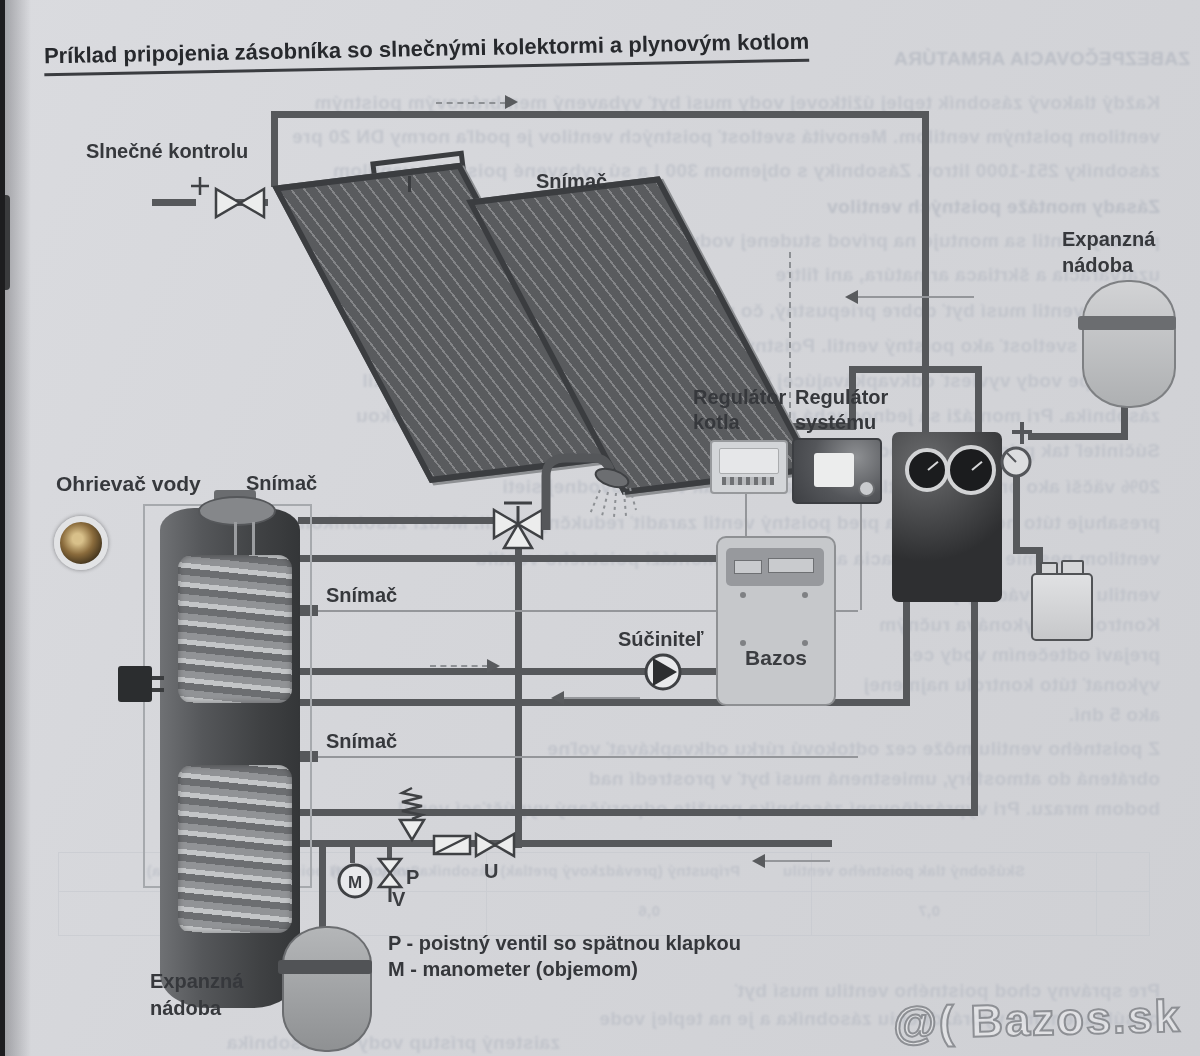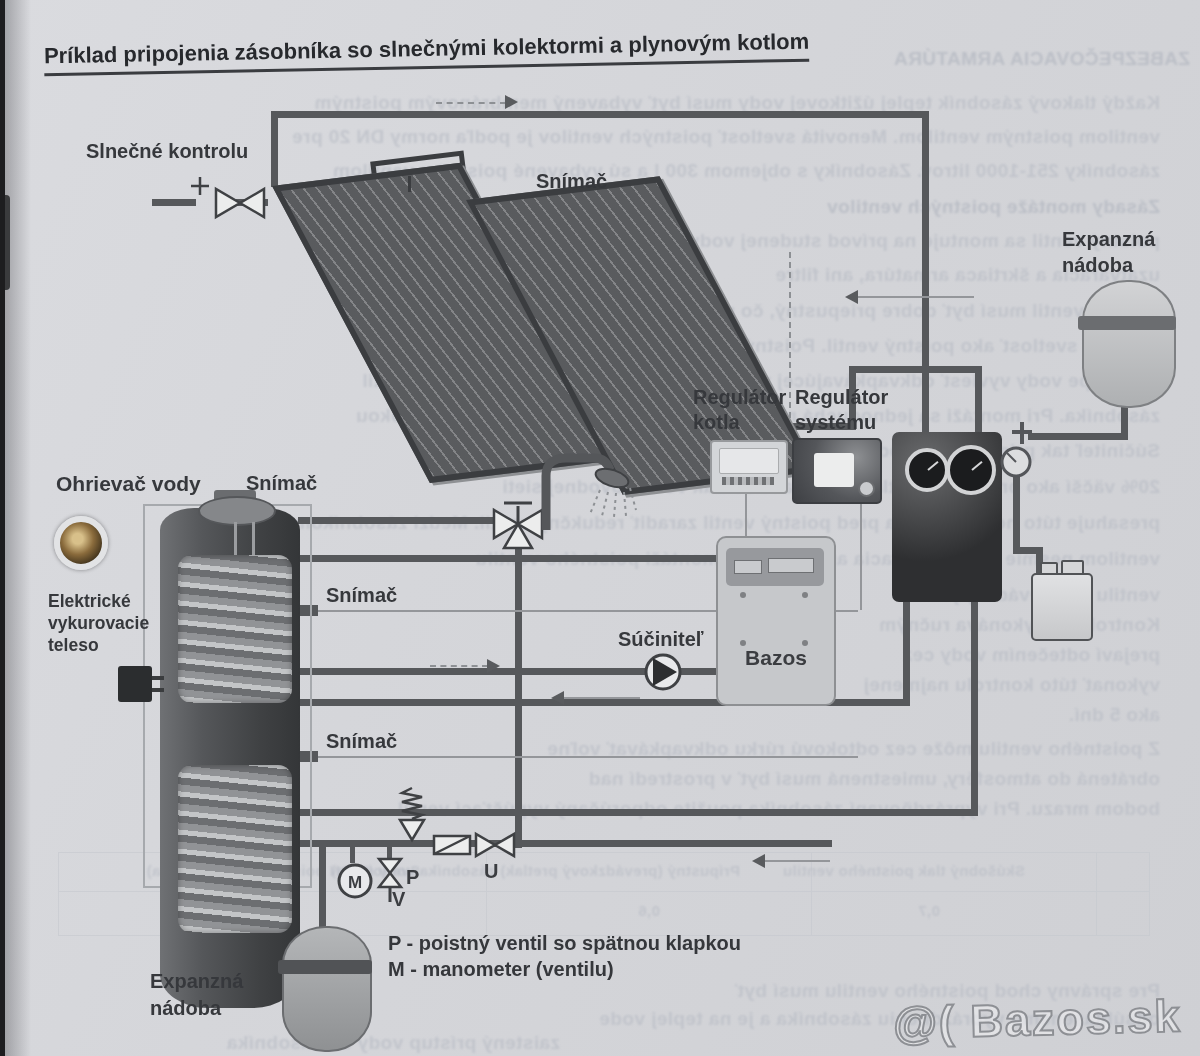--- a/index.html
+++ b/index.html
@@ -304,36 +304,31 @@
   </div>
   <div class="lbl c" style="left:795px;top:385px;width:104px;line-height:25px;">
     <div>Regulátor</div>
     <div>systému</div>
   </div>
   <div class="lbl" style="left:56px;top:472px;font-size:21px;">Ohrievač vody</div>
   <div class="lbl" style="left:246px;top:472px;">Snímač</div>
   <div class="lbl" style="left:326px;top:584px;">Snímač</div>
   <div class="lbl" style="left:618px;top:628px;">Súčiniteľ</div>
   <div class="lbl" style="left:326px;top:730px;">Snímač</div>
-  <div class="lbl" style="left:48px;top:590px;font-size:17.5px;line-height:22px;font-weight:700;">
-    <div>Elektrické</div>
-    <div>vykurovacie</div>
-    <div>teleso</div>
-  </div>
   <div class="lbl c" style="left:150px;top:968px;width:130px;line-height:27px;">
     <div>Expanzná</div>
     <div>nádoba</div>
   </div>
   <div class="mark" style="left:484px;top:860px;">U</div>
   <div class="mark" style="left:406px;top:866px;">P</div>
   <div class="mark" style="left:392px;top:888px;">V</div>
 
   <div class="legend">
     <div>P - poistný ventil so spätnou klapkou</div>
-    <div>M - manometer (ventilu)</div>
+    <div>M - manometer (objemom)</div>
   </div>
 
   <div class="wm">@( Bazos.sk</div>
   <div class="hole"></div>
   <div class="smudge"></div>
   <div class="edge-sh"></div>
   <div class="edge-l"></div>
 </div>
 
 </body></html>

